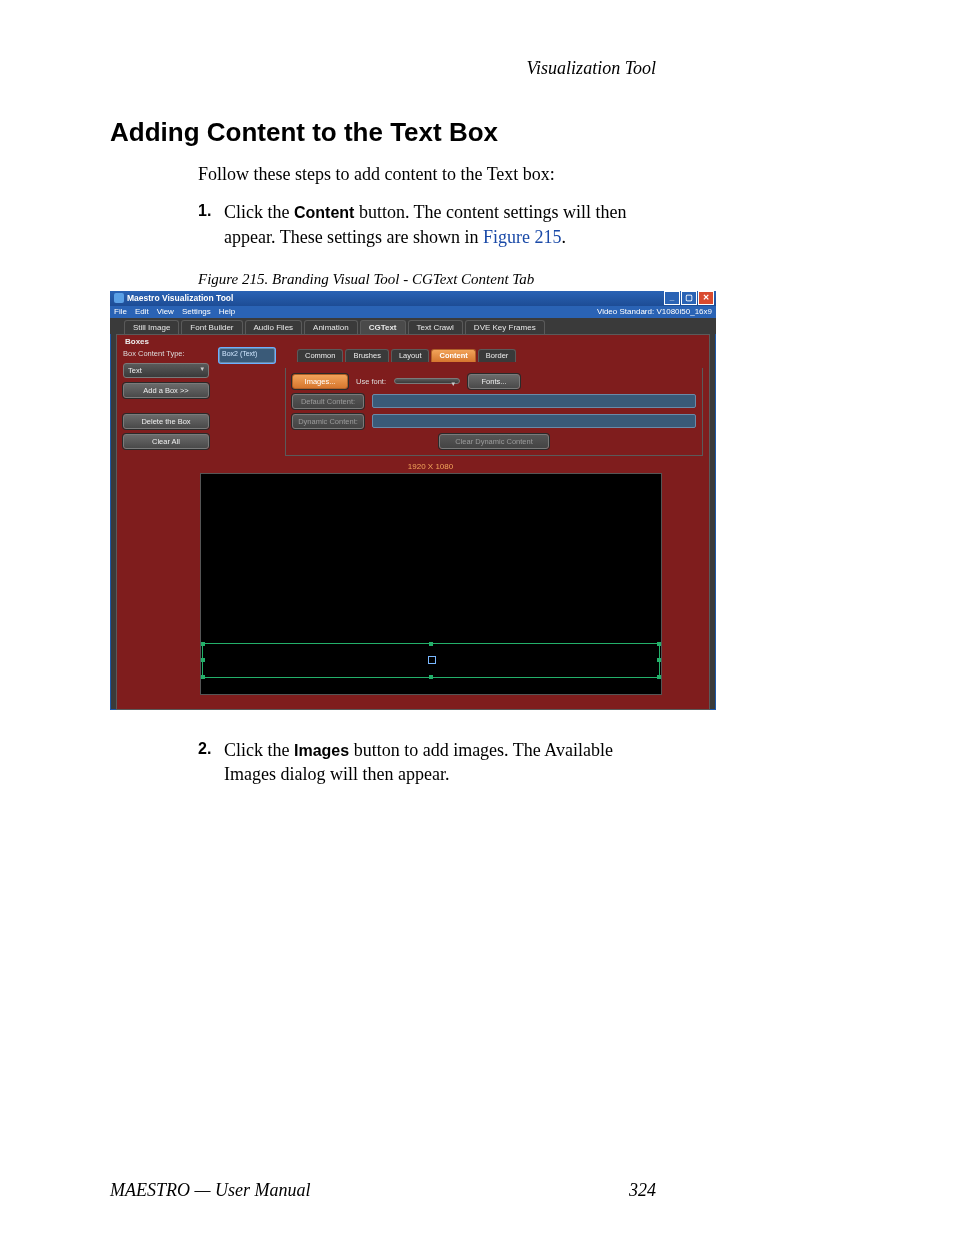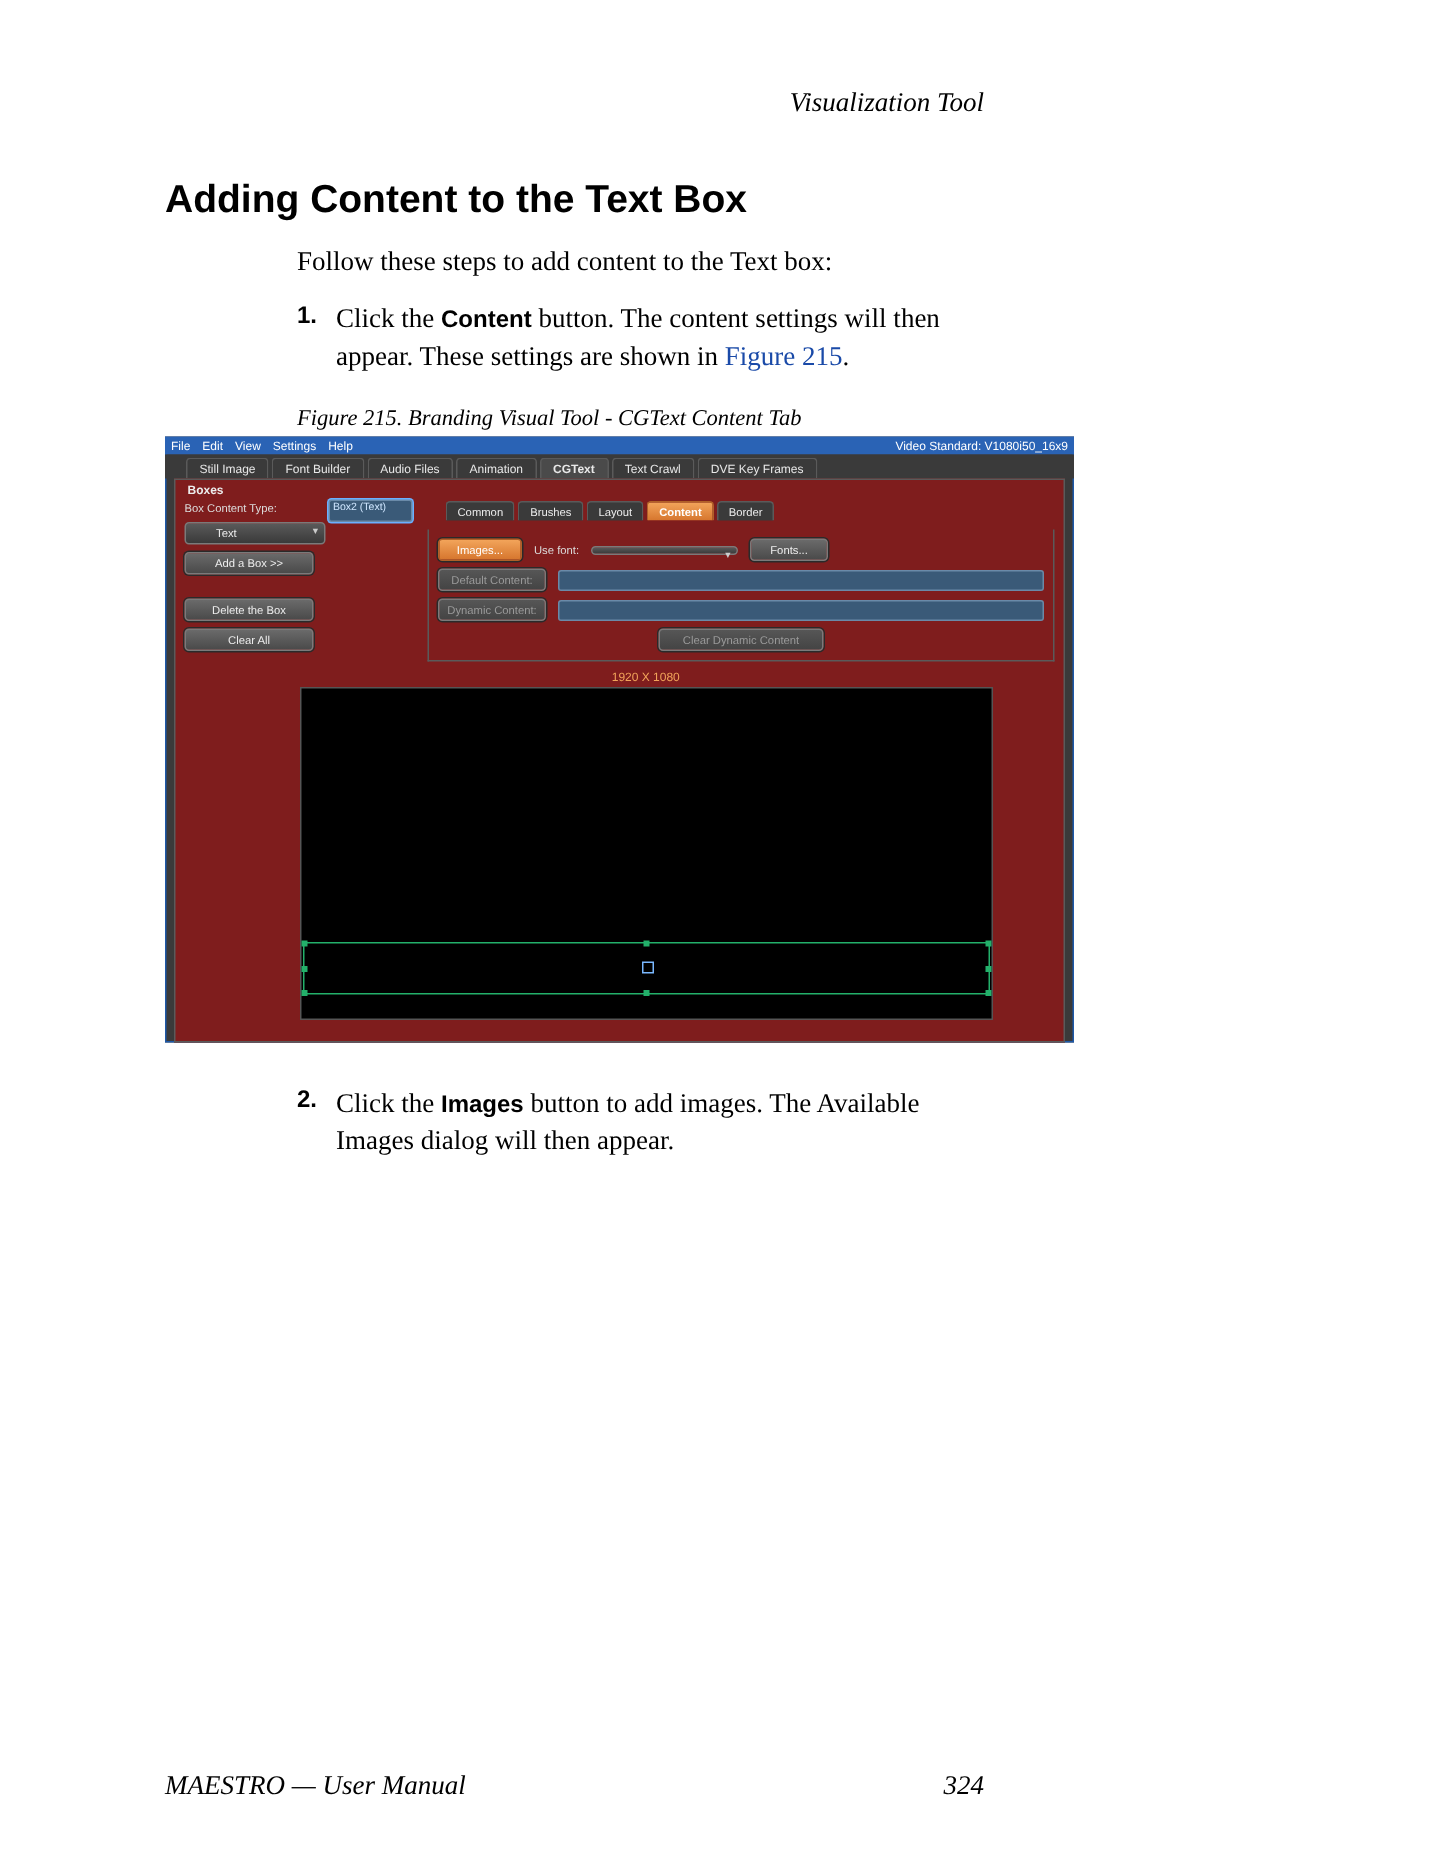--- a/index.html
+++ b/index.html
@@ -105,21 +105,21 @@
   .boxes-col{display:flex;flex-direction:column;gap:5px;width:86px;}
   .btn{
     background:linear-gradient(#6a6a6a,#4a4a4a);border:1px solid #7a7a7a;border-radius:3px;
     color:#eee;font-size:7.5px;padding:2px 4px;text-align:center;min-width:52px;
     box-shadow:0 0 0 1px #2a2a2a;
   }
   .btn.disabled{color:#9a9a9a;background:linear-gradient(#565656,#444);}
   .btn.orange{background:linear-gradient(#f2a45a,#d6762e);color:#fff;border-color:#b06028;}
   .dropdown{
     background:linear-gradient(#5a5a5a,#3a3a3a);border:1px solid #7a7a7a;border-radius:3px;
-    color:#eee;font-size:7.5px;padding:2px 20px;min-width:52px;position:relative;
+    color:#eee;font-size:7.5px;padding:2px 4px;min-width:52px;position:relative;
   }
   .dropdown::after{content:"▾";position:absolute;right:4px;top:1px;font-size:7px;color:#ccc;}
   .field{
     background:#3a5a78;border:1px solid #6a8aa8;border-radius:2px;height:12px;min-width:70px;
   }
   .field.highlight{box-shadow:0 0 0 1px #6ab0ff;}
   .label{font-size:7.5px;color:#ddd;}
   .upper-row{display:flex;gap:10px;}
   .sub-tabs{display:flex;gap:2px;margin-bottom:6px;padding-left:12px;}
   .sub-tab{
@@ -174,20 +174,32 @@
         <span class="step-num">1.</span>
         <span>Click the </span><span class="bold-sans">Content</span><span> button. The content settings will then appear. These settings are shown in </span><span class="fig-link">Figure 215</span><span>.</span>
       </li>
     </ol>
   </div>
 
   <div class="figure-caption">Figure 215.  Branding Visual Tool - CGText Content Tab</div>
 
   <div class="fig-holder" style="margin-left:0;">
   <div class="app-window" style="margin-left:0; transform:translateX(0);">
+    <div class="titlebar">
+      <div class="title-left">
+        <div class="app-icon"></div>
+        <span>Maestro Visualization Tool</span>
+      </div>
+      <div class="spacer"></div>
+      <div class="window-controls">
+        <div>_</div>
+        <div>▢</div>
+        <div class="close">✕</div>
+      </div>
+    </div>
 
     <div class="menubar">
       <span>File</span>
       <span>Edit</span>
       <span>View</span>
       <span>Settings</span>
       <span>Help</span>
       <span class="right">Video Standard: V1080i50_16x9</span>
     </div>
 

